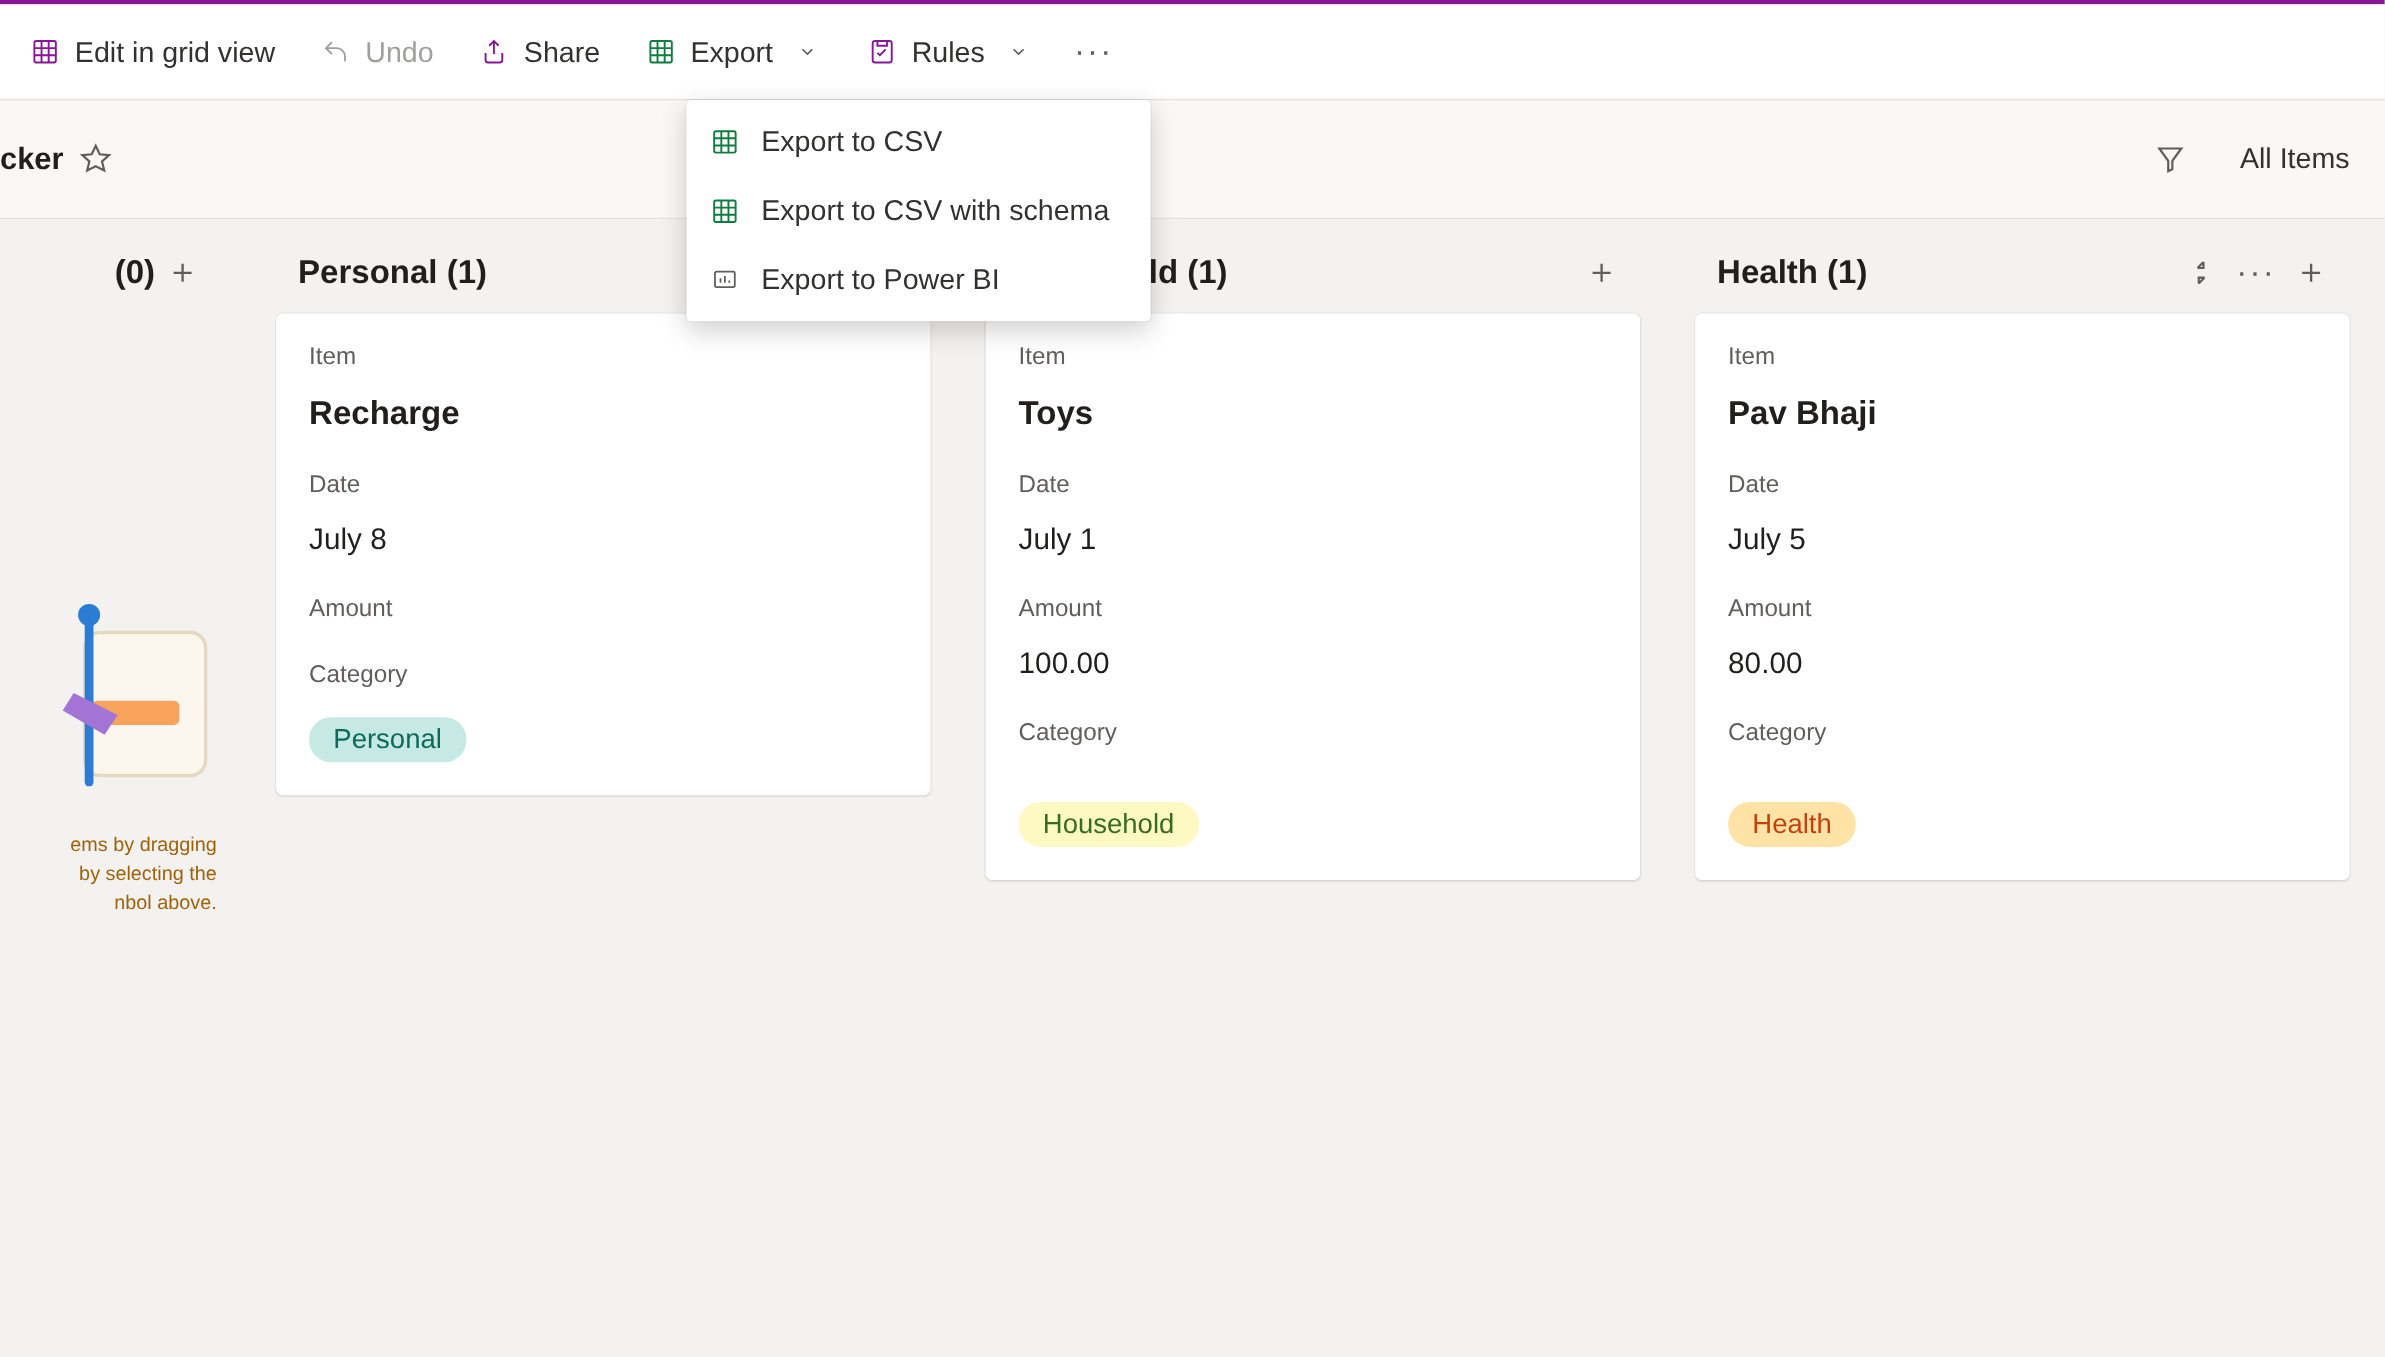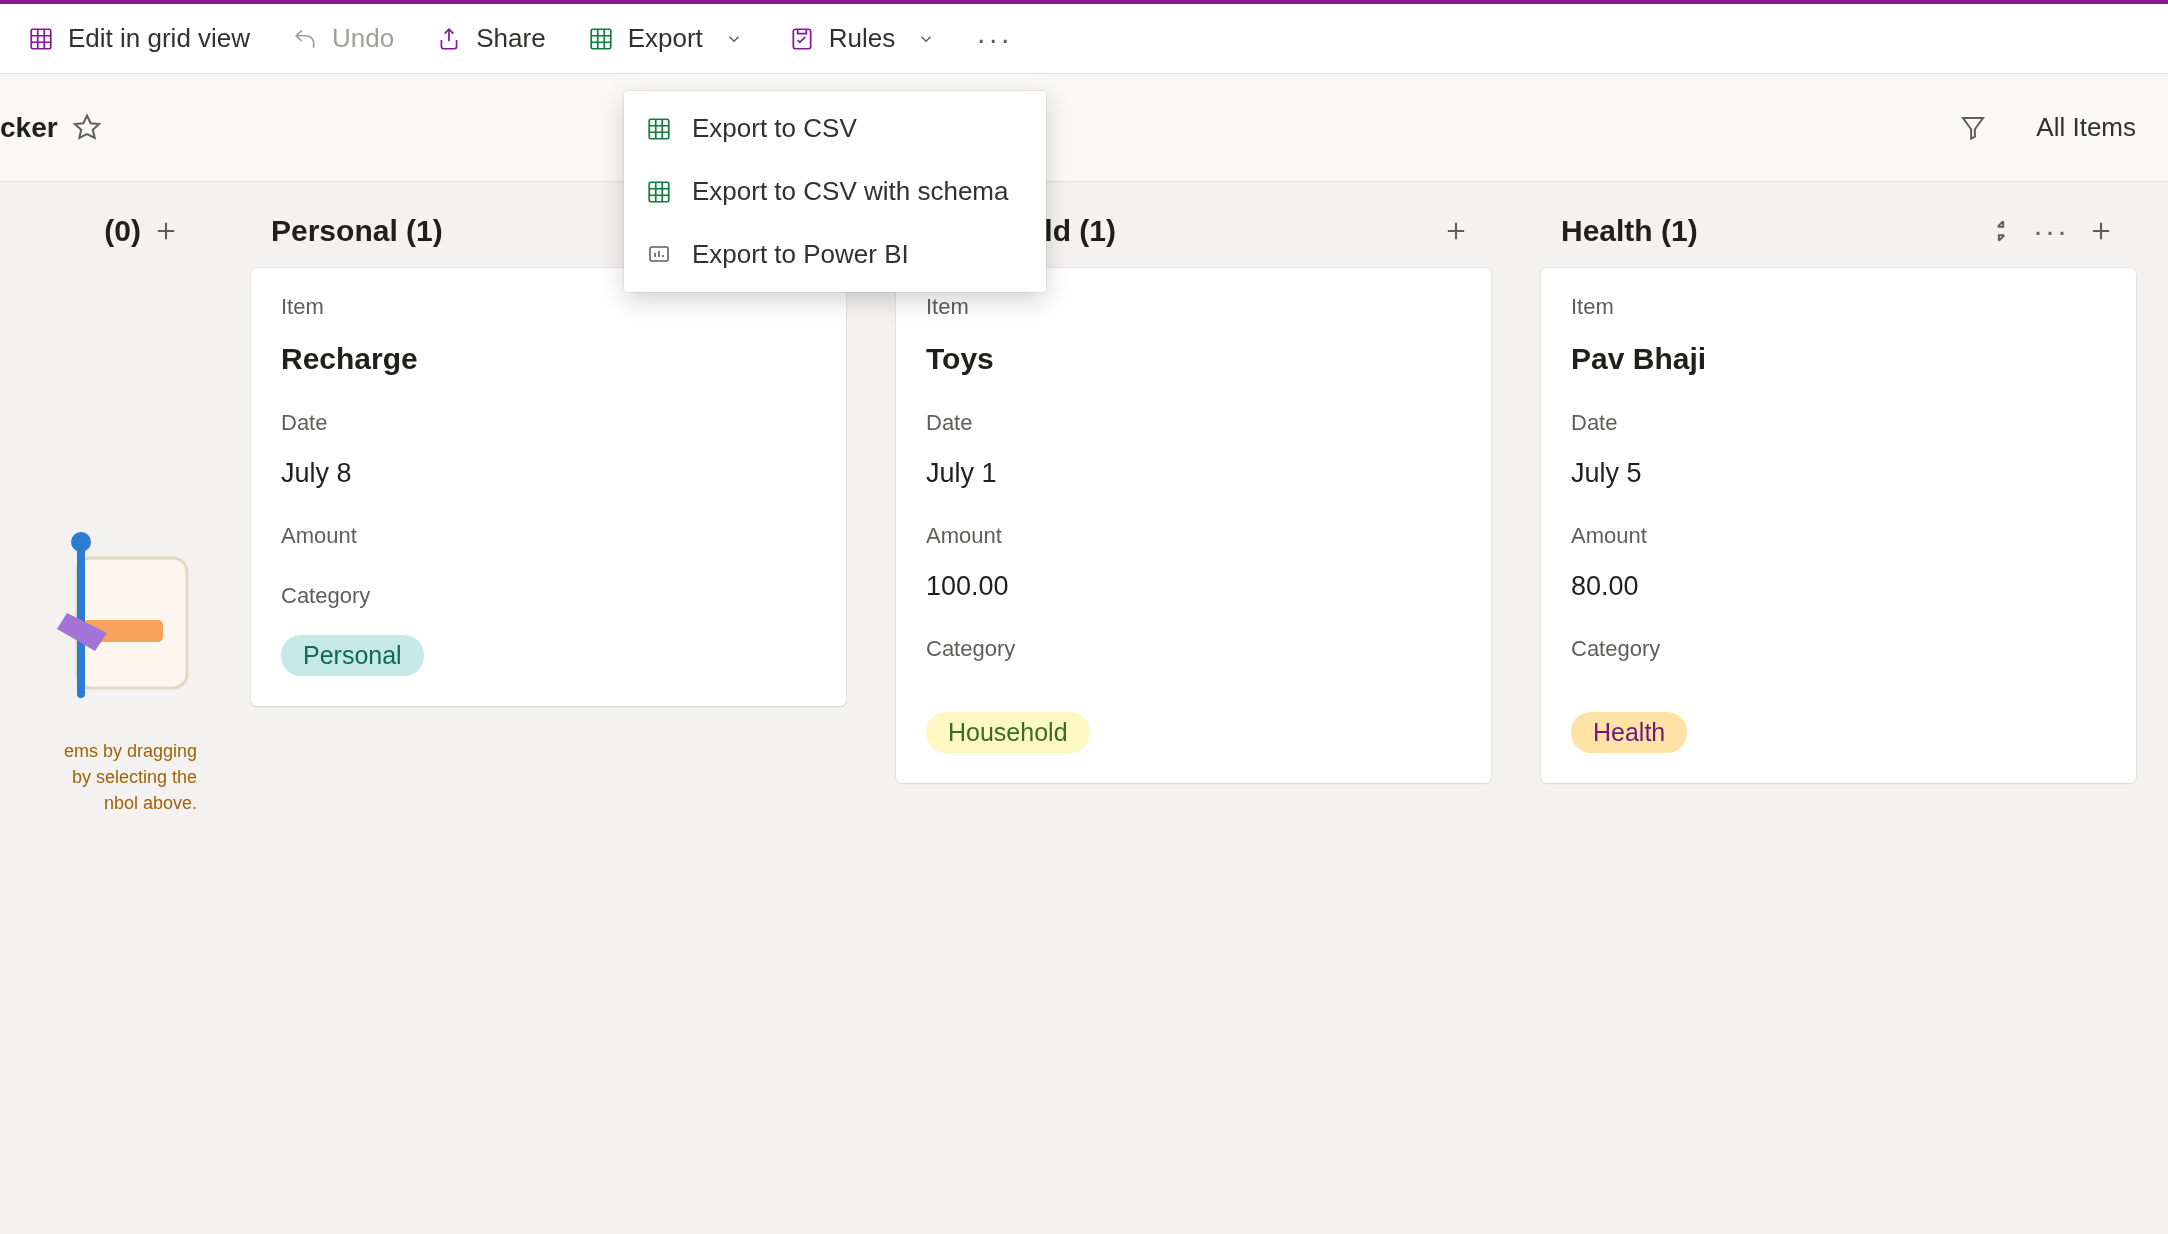--- a/index.html
+++ b/index.html
@@ -8,21 +8,21 @@
     height: 1234px;
     font-family: "Segoe UI", -apple-system, Arial, sans-serif;
     background: #f3f2f1;
     overflow: hidden;
     color: #323130;
   }
   .accent-bar { height: 4px; background: #881798; width: 100%; }
 
   
   .toolbar {
-    height: 70px;
+    height: 87px;
     background: #fff;
     border-bottom: 1px solid #e1dfdd;
     display: flex;
     align-items: center;
     padding: 0 10px;
     gap: 6px;
     font-size: 26px;
     position: relative;
     z-index: 1;
   }
@@ -116,21 +116,21 @@
     display: inline-flex;
     align-items: center;
     padding: 6px 22px;
     border-radius: 20px;
     font-size: 25px;
     width: fit-content;
     margin-top: 4px;
   }
   .pill.personal { background: #c7e9e5; color: #0b6a58; }
   .pill.household { background: #fef9c3; color: #386b24; margin-top: 28px; }
-  .pill.health    { background: #ffe3a6; color: #701a75; margin-top: 28px; }
+  .pill.health    { background: #ffe3a6; color: #c2410c; margin-top: 28px; }
 
   
   .empty-block { margin-top: 230px; display: flex; flex-direction: column; align-items: flex-end; gap: 40px; padding-right: 4px;}
   .empty-img { width: 140px; height: 200px; align-self: flex-end; }
   .empty-txt { font-size: 18px; color: #a16207; text-align: right; line-height: 1.45; max-width: 300px; }
 
   .col-more-dots { font-size: 30px; letter-spacing: 2px; line-height: 0; }
 
   
   .dropdown {

